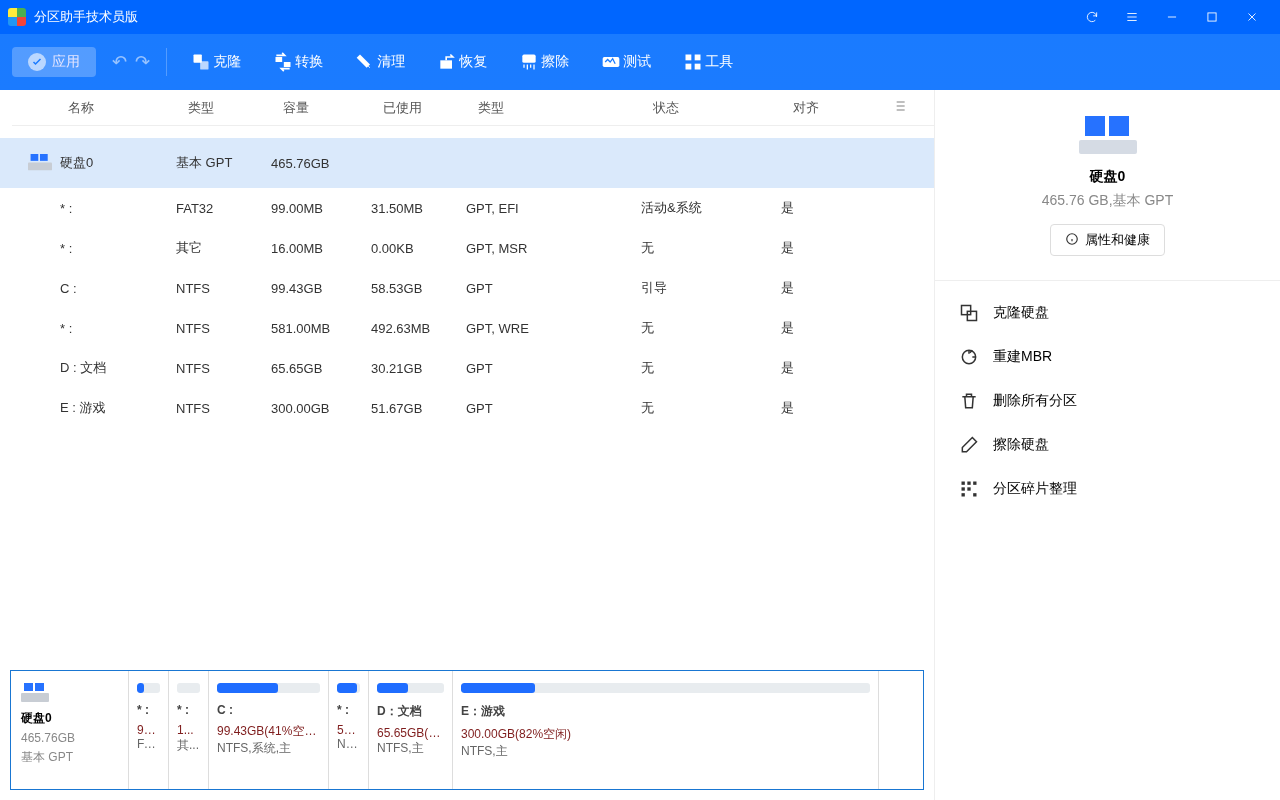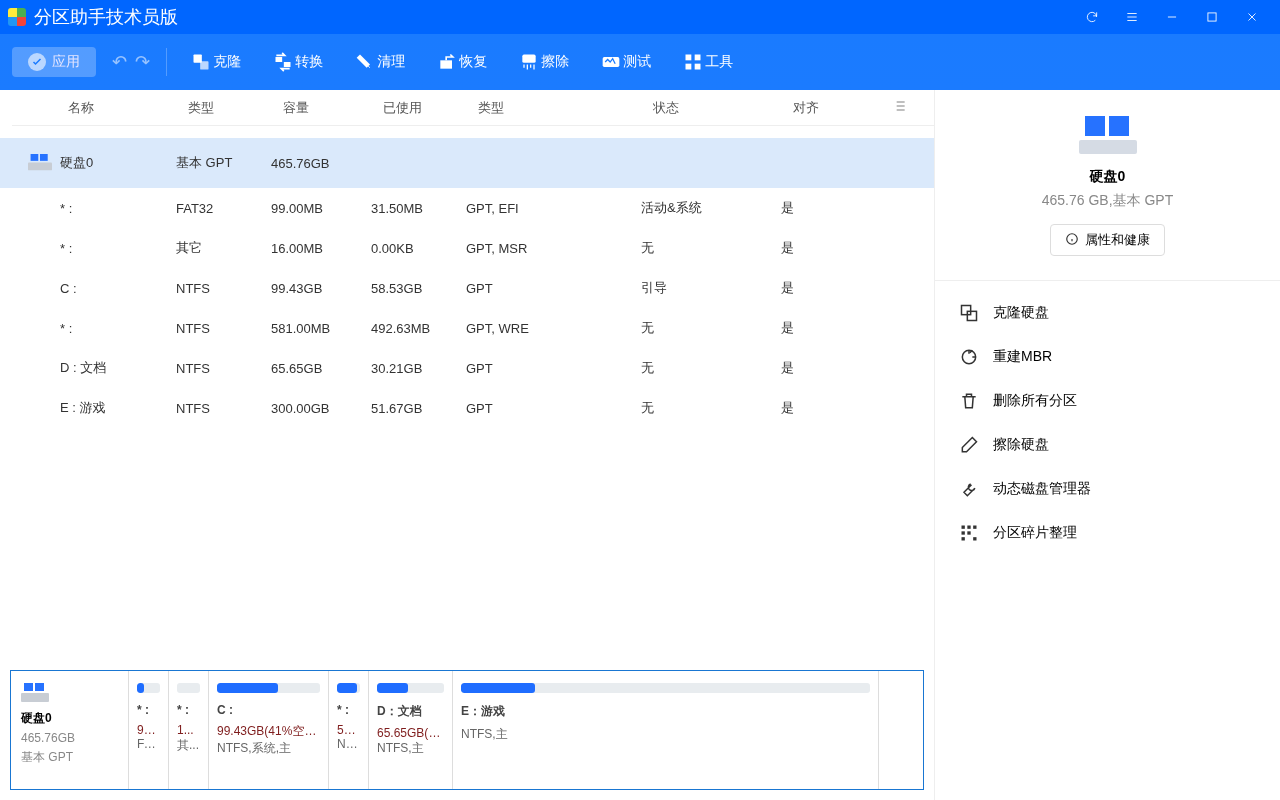--- a/index.html
+++ b/index.html
@@ -1,21 +1,21 @@
 <!DOCTYPE html>
 <html><head>
 <meta charset="utf-8">
 <style>
 * { margin: 0; padding: 0; box-sizing: border-box; font-family: "Microsoft YaHei", "Segoe UI", sans-serif; }
 body { width: 1280px; height: 800px; overflow: hidden; background: #fff; display: flex; flex-direction: column; }
 
 
 .titlebar { height: 34px; background: #0066FF; display: flex; align-items: center; color: #fff; padding: 0 8px; }
 .titlebar .logo { width: 18px; height: 18px; margin-right: 8px; display: inline-block; background: conic-gradient(#4caf50 0 90deg, #f44336 90deg 180deg, #2196f3 180deg 270deg, #ffeb3b 270deg 360deg); border-radius: 3px; }
-.titlebar .title { font-size: 18px; }
+.titlebar .title { font-size: 13px; }
 .titlebar .spacer { flex: 1; }
 .titlebar .ctrl { width: 40px; height: 34px; display: flex; align-items: center; justify-content: center; cursor: pointer; }
 .titlebar .ctrl svg { width: 14px; height: 14px; stroke: #fff; fill: none; stroke-width: 1.5; }
 
 
 .toolbar { height: 56px; background: linear-gradient(#1a7bff,#1b7bff); display: flex; align-items: center; padding: 0 12px; gap: 16px; color: #fff; }
 .apply-btn { display: flex; align-items: center; padding: 6px 16px; background: rgba(255,255,255,0.25); border-radius: 4px; color: #e6e6ff; font-size: 14px; gap: 6px; }
 .apply-btn .check { width: 18px; height: 18px; border-radius: 50%; background: rgba(255,255,255,0.6); display: flex; align-items: center; justify-content: center; }
 .undo-redo { display: flex; gap: 8px; }
 .undo-redo span { font-size: 18px; color: rgba(255,255,255,0.55); }
@@ -319,20 +319,21 @@
             </div>
             <span class="n">D：文档</span>
             <span class="s">65.65GB(53...</span>
             <span class="f">NTFS,主</span>
           </div>
           <div class="ov-part" style="width: 426px;">
             <div class="bar">
               <div class="fill" style="width:18%"></div>
             </div>
             <span class="n">E：游戏</span>
+            <span class="s">300.00GB(82%空闲)</span>
             <span class="f">NTFS,主</span>
           </div>
         </div>
     </div>
   </div>
 
   <div class="right">
     <div class="rtop">
       <span class="diskimg"><svg viewBox="0 0 66 42">
             <rect x="4" y="26" width="58" height="14" rx="2" fill="#d5dbe4"></rect>
@@ -380,28 +381,20 @@
       <div class="op">
           <span class="oic">
             <svg viewBox="0 0 24 24" fill="none" stroke="#333" stroke-width="1.8">
               <path d="M16 3l5 5-12 12H4v-5z"></path>
             </svg>
           </span>
           <span>擦除硬盘</span>
         </div>
       <div class="op">
           <span class="oic">
-            <svg viewBox="0 0 24 24" fill="none" stroke="#333" stroke-width="1.8">
-              <path d="M14 6a4 4 0 105 5l-9 9-4-4 9-9"></path>
-            </svg>
-          </span>
-          <span>动态磁盘管理器</span>
-        </div>
-      <div class="op">
-          <span class="oic">
             <svg viewBox="0 0 24 24" fill="#333">
               <rect x="3" y="3" width="4" height="4"></rect>
               <rect x="10" y="3" width="4" height="4"></rect>
               <rect x="17" y="3" width="4" height="4"></rect>
               <rect x="3" y="10" width="4" height="4"></rect>
               <rect x="10" y="10" width="4" height="4"></rect>
               <rect x="3" y="17" width="4" height="4"></rect>
               <rect x="17" y="17" width="4" height="4"></rect>
             </svg>
           </span>

